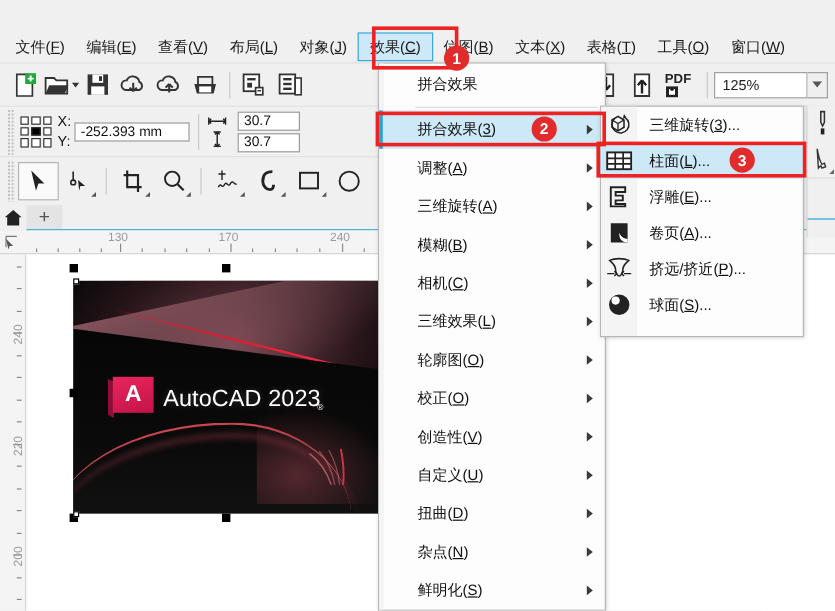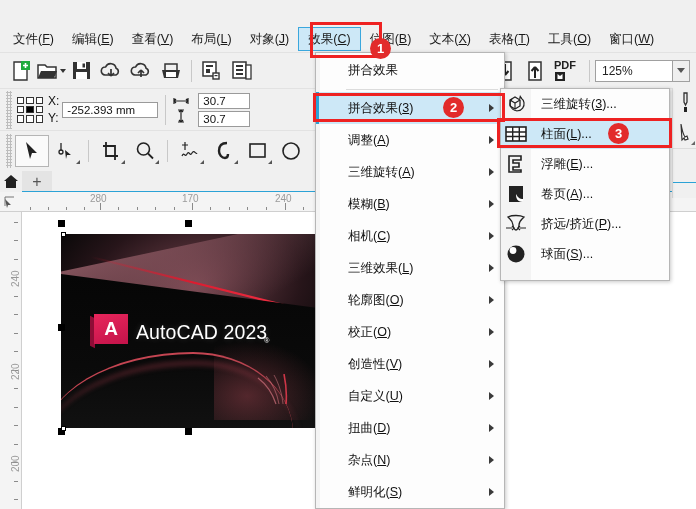--- a/index.html
+++ b/index.html
@@ -520,21 +520,21 @@
     <div class="tick" style="left:247px;top:15px;width:1px;height:3px"></div>
     <div class="tick" style="left:266px;top:15px;width:1px;height:3px"></div>
     <div class="tick" style="left:303px;top:15px;width:1px;height:3px"></div>
     <div class="tick" style="left:321px;top:15px;width:1px;height:3px"></div>
     <div class="tick" style="left:340px;top:15px;width:1px;height:3px"></div>
     <div class="tick" style="left:358px;top:15px;width:1px;height:3px"></div>
     <div class="tick" style="left:395px;top:15px;width:1px;height:3px"></div>
     <div class="tick" style="left:414px;top:15px;width:1px;height:3px"></div>
     <div class="tick" style="left:432px;top:15px;width:1px;height:3px"></div>
     <div class="tick" style="left:451px;top:15px;width:1px;height:3px"></div>
-    <div class="rlabel" style="left:90px;top:1px">280</div>
+    <div class="rlabel" style="left:90px;top:1px">130</div>
     <div class="rlabel" style="left:182px;top:1px">170</div>
     <div class="rlabel" style="left:275px;top:1px">240</div>
   </div>
 
   <div class="vruler">
     <div class="tick" style="left:14px;top:10px;width:4px;height:1px"></div>
     <div class="tick" style="left:14px;top:28px;width:4px;height:1px"></div>
     <div class="tick" style="left:14px;top:47px;width:4px;height:1px"></div>
     <div class="tick" style="left:11px;top:65px;width:7px;height:1px"></div>
     <div class="tick" style="left:14px;top:84px;width:4px;height:1px"></div>

